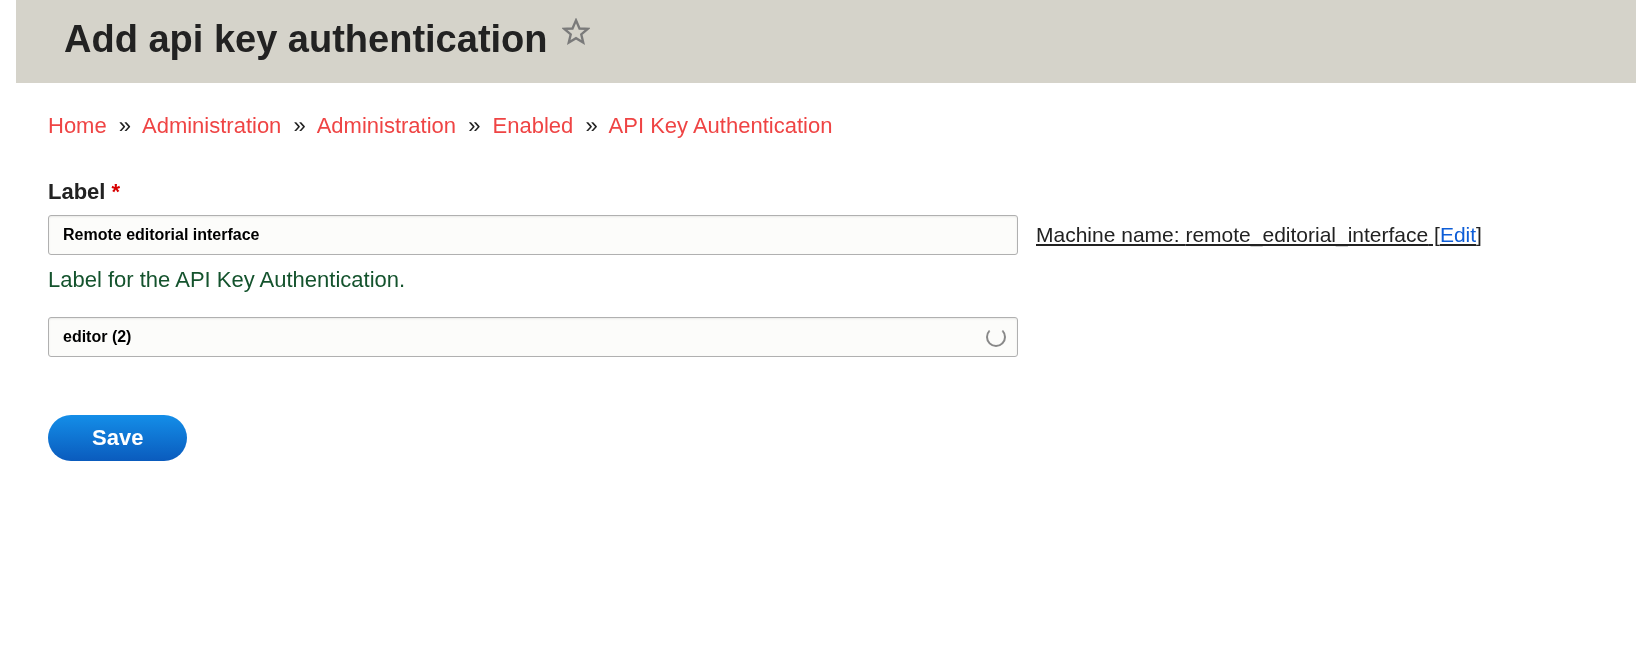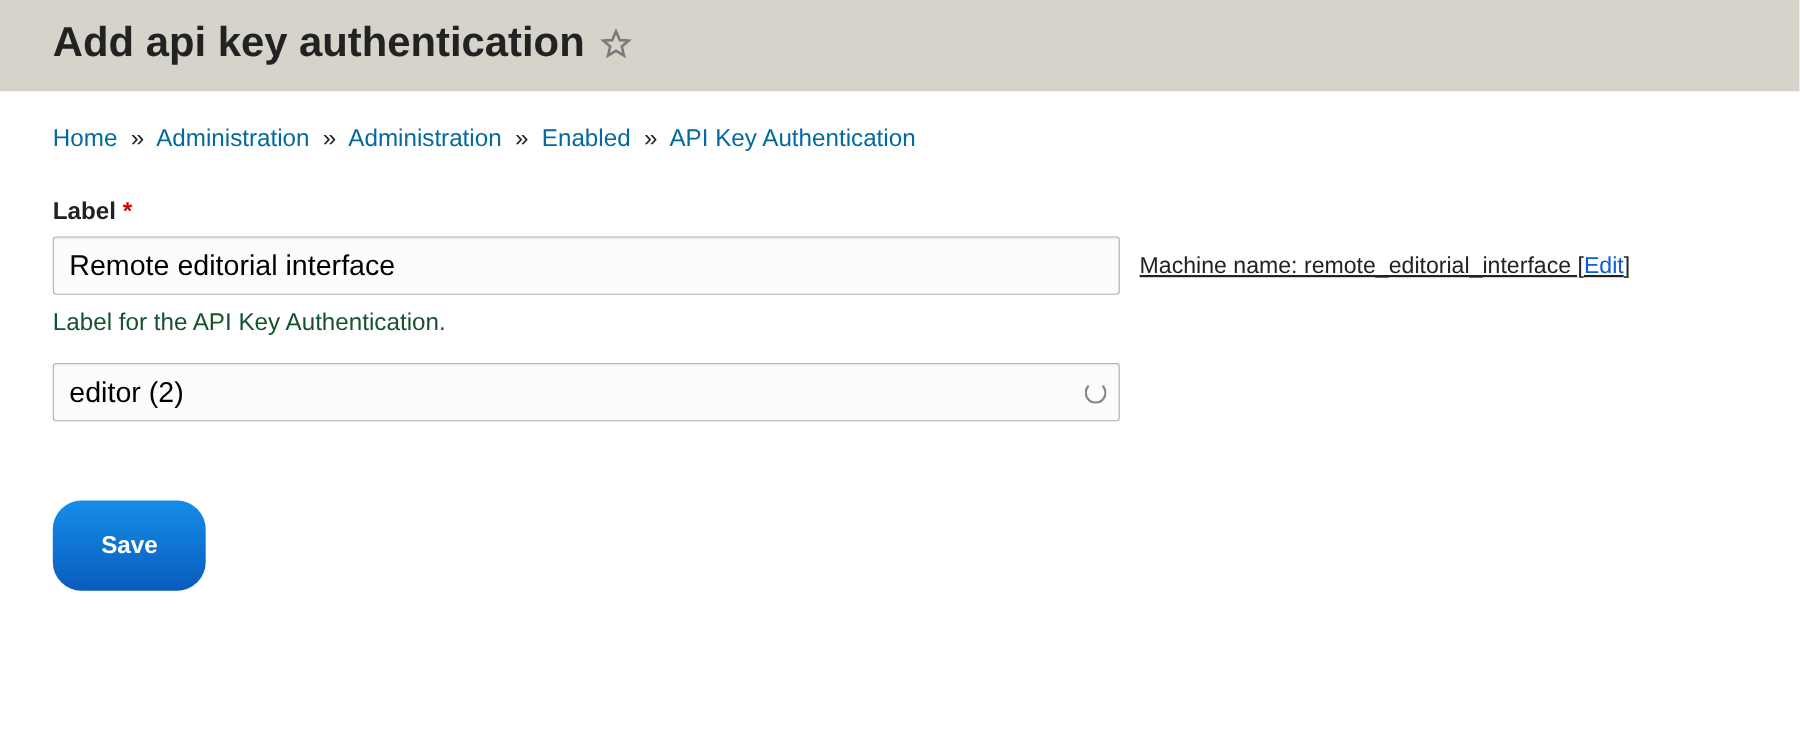--- a/index.html
+++ b/index.html
@@ -10,22 +10,23 @@
     body {
       font-family: "Lucida Grande", "Lucida Sans Unicode", "Helvetica Neue", Arial, sans-serif;
       font-size: 16px;
       color: #222;
       background: #fff;
     }
     .header-bar {
       background: #d5d3ca;
       padding: 18px 48px 22px 48px;
       display: flex;
-      align-items: center;
+      align-items: flex-start;
       gap: 14px;
+      margin-left: 16px;
     }
     .page-title {
       font-size: 38px;
       font-weight: 700;
       color: #222;
     }
     .star-icon {
       width: 28px;
       height: 28px;
       stroke: #7a7a7a;
@@ -34,21 +35,21 @@
       cursor: pointer;
     }
     .content {
       padding: 30px 48px;
     }
     .breadcrumb {
       font-size: 22px;
       margin-bottom: 40px;
     }
     .breadcrumb a {
-      color: #0369a1;
+      color: #ef4444;
       text-decoration: none;
     }
     .breadcrumb .sep {
       color: #222;
       margin: 0 6px;
     }
     .form-item {
       margin-bottom: 24px;
     }
     .form-label {
@@ -64,26 +65,27 @@
       font-weight: 700;
     }
     .input-row {
       display: flex;
       align-items: center;
       gap: 18px;
       flex-wrap: wrap;
     }
     .text-input {
       width: 970px;
-      font-size: 26px;
+      font-size: 16px;
       padding: 10px 14px;
       border: 1px solid #b0b0b0;
       border-radius: 3px;
       background: #fcfcfa;
       box-shadow: inset 0 1px 2px rgba(0,0,0,0.08);
+      font-weight: bold;
     }
     .text-input.loading {
       padding-right: 40px;
     }
     .machine-name-suffix {
       font-size: 21px;
       color: #222;
       white-space: nowrap;
       text-decoration: underline;
     }
@@ -134,23 +136,23 @@
       margin-top: 10px;
     }
     .save-button {
       background: #0d6dd6;
       background: linear-gradient(#148ee8, #0a5bbd);
       color: #fff;
       font-size: 22px;
       font-weight: 700;
       border: none;
       border-radius: 26px;
-      padding: 28px 44px;
-      cursor: pointer;
-      margin-top: 48px;
+      padding: 10px 44px;
+      cursor: pointer;
+      margin-top: 34px;
     }
   </style>
 </head>
 <body>
 
 <div class="header-bar">
   <h1 class="page-title">Add api key authentication</h1>
   <svg class="star-icon" viewBox="0 0 24 24">
     <polygon points="12,2 15,9 22,9.3 16.5,14 18.2,21 12,17.3 5.8,21 7.5,14 2,9.3 9,9"></polygon>
   </svg>

